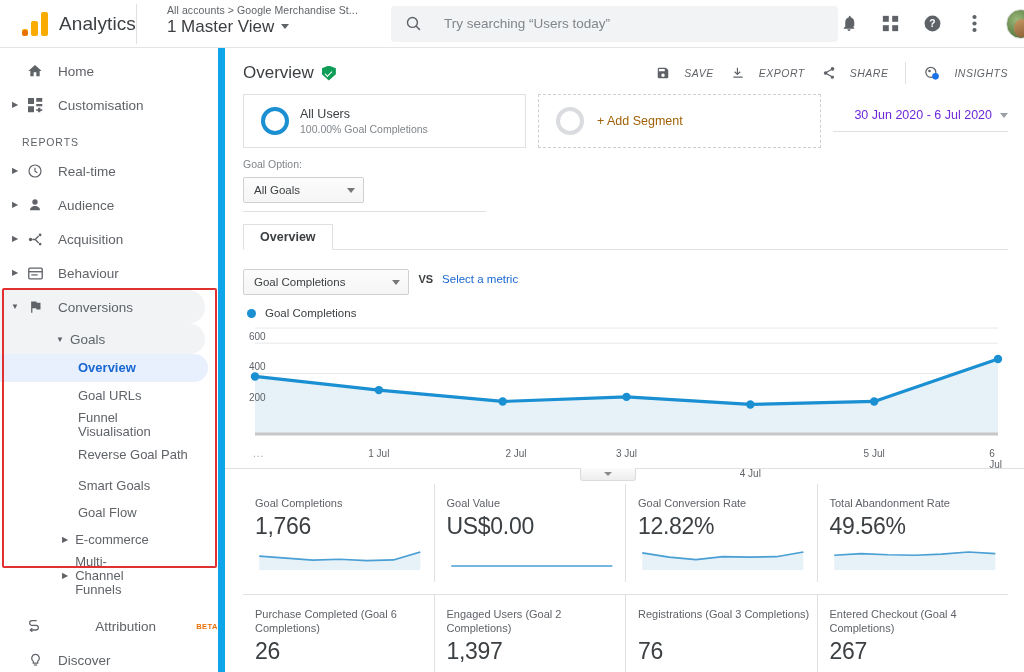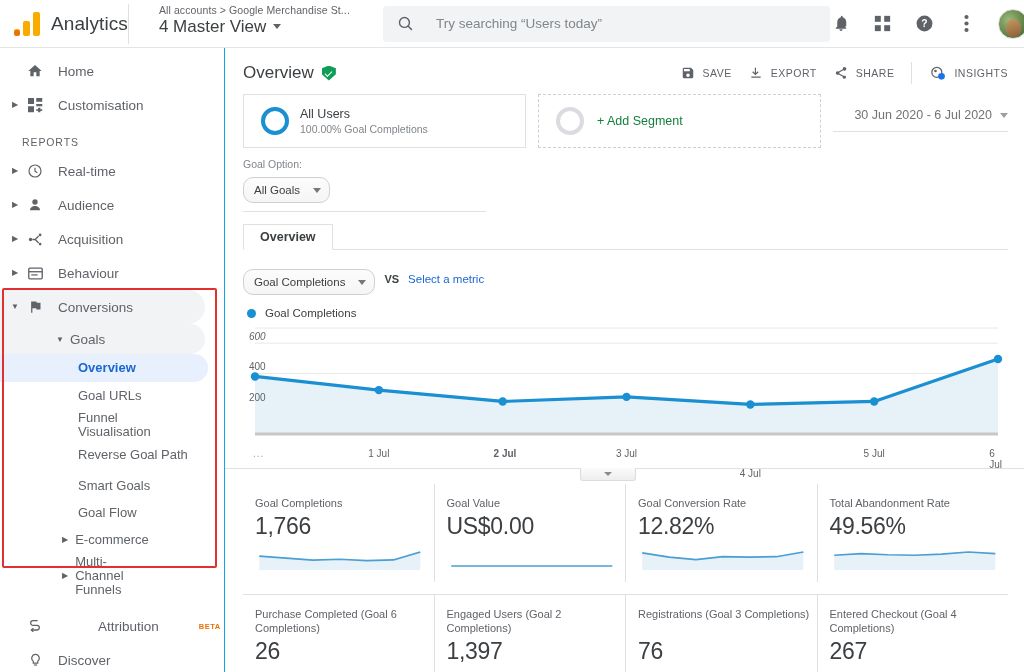--- a/index.html
+++ b/index.html
@@ -10,21 +10,21 @@
     -webkit-font-smoothing: antialiased;
   }
   .app { position: relative; width: 1024px; height: 672px; }
 
   
   .topbar {
     position: absolute; top: 0; left: 0; width: 1024px; height: 48px;
     background: #fff; border-bottom: 1px solid #e4e4e4;
     display: flex; align-items: center;
   }
-  .logo-wrap { display: flex; align-items: center; padding-left: 14px; width: 148px; }
+  .logo-wrap { display: flex; align-items: center; padding-left: 22px; width: 148px; }
   .ga-logo { width: 26px; height: 24px; position: relative; }
   .ga-bar { position: absolute; bottom: 0; border-radius: 2px; }
   .ga-b1 { left: 0;  width: 6px; height: 7px;  background: #f9ab00; }
   .ga-b2 { left: 9px; width: 7px; height: 15px; background: #f9ab00; }
   .ga-b3 { left: 19px; width: 7px; height: 24px; background: #f9ab00; }
   .ga-dot { position:absolute; left:0; bottom:0; width:6px; height:6px; border-radius:50%; background:#e8710a;}
   .brand { font-size: 19px; color: #3c4043; margin-left: 11px; letter-spacing: .1px; }
 
   .acct-block { border-left: 1px solid #e0e0e0; padding-left: 30px; height: 40px; }
   .acct-path { font-size: 10.5px; color: #5f6368; letter-spacing: .1px; white-space: nowrap; }
@@ -50,21 +50,21 @@
     border: 1px solid #ddd; position: relative; overflow: hidden;
   }
   .avatar::after {
     content:''; position:absolute; left:7px; top:9px; width:15px; height:18px; border-radius:50% 50% 45% 45%;
     background: linear-gradient(160deg,#c79a63,#8a5f35);
   }
 
   
   .sidebar {
     position: absolute; top: 48px; left: 0; width: 225px; height: 624px;
-    background: #fff; border-right: 1px solid #0ea5e9; overflow: hidden;
+    background: #fff; border-right: 7px solid #0ea5e9; overflow: hidden;
   }
   .nav-item {
     display: flex; align-items: center; height: 34px; cursor: pointer;
     font-size: 13.5px; color: #5f6368; position: relative;
   }
   .nav-item .arrow {
     width: 14px; margin-left: 8px; color: #5f6368; font-size: 8px; line-height: 1;
     display: flex; align-items: center; justify-content: center;
   }
   .nav-item .navicon {
@@ -107,52 +107,53 @@
   .page-title { font-size: 17px; color: #3c4043; font-weight: normal; }
   .verified {
     width: 14px; height: 15px; margin-left: 8px; background: #0f9d58; position: relative;
     clip-path: polygon(50% 0%, 100% 18%, 100% 58%, 50% 100%, 0% 58%, 0% 18%);
   }
   .verified::after {
     content:''; position:absolute; left:3px; top:5px; width:6px; height:3px;
     border-left:1.6px solid #fff; border-bottom:1.6px solid #fff; transform: rotate(-45deg);
   }
   .head-actions { margin-left: auto; display: flex; align-items: center; gap: 17px; }
-  .act { display: flex; align-items: center; gap: 8px; cursor: pointer; }
+  .act { display: flex; align-items: center; gap: 14px; cursor: pointer; font-style: italic; }
   .act-label { font-size: 10.5px; color: #5f6368; letter-spacing: .5px; }
   .vdiv { width: 1px; height: 22px; background: #e0e0e0; }
 
   .seg-row { display: flex; align-items: flex-start; padding: 10px 16px 0 18px; gap: 12px; }
   .seg-card {
     width: 290px; height: 54px; border: 1px solid #e0e0e0; background: #fff;
     display: flex; align-items: center; padding-left: 17px; cursor: pointer;
   }
   .seg-card.dashed { border: 1px dashed #cfcfcf; width: 290px; }
   .ring { width: 28px; height: 28px; border-radius: 50%; border: 4px solid #1a8fd1; }
   .ring.grey { border-color: #dadce0; }
   .seg-txt { margin-left: 11px; }
   .seg-name { font-size: 12.5px; color: #3c4043; }
   .seg-sub { font-size: 10.5px; color: #80868b; margin-top: 2px; }
-  .seg-add { margin-left: 13px; font-size: 12.5px; color: #15803d; }
+  .seg-add { margin-left: 13px; font-size: 12.5px; color: #a16207; }
 
   .daterange {
     margin-left: auto; padding-top: 14px; text-align: right; width: 180px;
   }
   .dr-inner { border-bottom: 1px solid #e0e0e0; padding-bottom: 9px; display:flex; align-items:center; justify-content:flex-end; cursor:pointer;}
-  .dr-text { font-size: 12.5px; color: #737373; }
+  .dr-text { font-size: 12.5px; color: #6d28d9; }
   .dr-caret { width:0;height:0;border-left:4px solid transparent;border-right:4px solid transparent;border-top:5px solid #9aa0a6;margin-left:8px;}
 
   .goalopt-wrap { padding: 10px 0 0 18px; }
   .goalopt-box { width: 243px; border-bottom: 1px solid #e0e0e0; padding-bottom: 8px; }
   .goalopt-label { font-size: 10.5px; color: #80868b; }
   .select-btn {
     margin-top: 7px; display: inline-flex; align-items: center; justify-content: space-between;
-    height: 26px; padding: 0 8px 0 10px; border: 1px solid #d0d0d0; border-radius: 10px;
+    height: 26px; padding: 0 8px 0 10px; border: 1px solid #d0d0d0; border-radius: 2px;
     background: linear-gradient(#fcfcfc,#f5f5f5); font-size: 11.5px; color: #3c4043; cursor: pointer;
     min-width: 70px;
+    gap: 34px;
   }
   .select-btn .dcaret { width:0;height:0;border-left:4px solid transparent;border-right:4px solid transparent;border-top:5px solid #777;margin-left:13px;}
 
   .tabstrip { margin: 11px 16px 0 18px; border-bottom: 1px solid #e0e0e0; display: flex; height: 27px; }
   .tab {
     padding: 0 16px; font-size: 12.5px; color: #3c4043; font-weight: bold;
     display: flex; align-items: center; cursor: pointer;
     border: 1px solid #e0e0e0; border-bottom: 1px solid #fff; background: #fff; position: relative; top: 1px;
   }
 
@@ -209,21 +210,21 @@
           <div class="ga-bar ga-b2"></div>
         <div class="ga-bar ga-b1"></div>
           <div class="ga-dot"></div>
       </div>
       <div class="brand">Analytics</div>
     </div>
 
     <div class="acct-block">
       <div class="acct-path">All accounts &gt; Google Merchandise St...</div>
       <div class="acct-view">
-        <span>4 Master View</span>
+        <span>1 Master View</span>
         <span class="caret"></span>
       </div>
     </div>
 
     <div class="search">
       <svg width="17" height="17" viewBox="0 0 24 24">
         <path fill="none" stroke="#5f6368" stroke-width="2" d="M10.5 3.5a7 7 0 100 14 7 7 0 000-14zM15.6 15.6L21 21"></path>
       </svg>
       <input value="" placeholder="Try searching “Users today”" style="">
     </div>
@@ -503,27 +504,27 @@
           <circle cx="131.83333333333331" cy="66.08571428571427" r="4.2" fill="#1a8fd1"></circle>
           <circle cx="255.66666666666666" cy="77.44285714285714" r="4.2" fill="#1a8fd1"></circle>
           <circle cx="379.5" cy="72.9" r="4.2" fill="#1a8fd1"></circle>
           <circle cx="503.3333333333333" cy="80.47142857142858" r="4.2" fill="#1a8fd1"></circle>
           <circle cx="627.1666666666666" cy="77.44285714285714" r="4.2" fill="#1a8fd1"></circle>
           <circle cx="751" cy="35.04285714285714" r="4.2" fill="#1a8fd1"></circle>
         </svg>
       <div id="ylabels">
           <div class="ylab" style="top: 67.7143px;">200</div>
           <div class="ylab" style="top: 37.4286px;">400</div>
-          <div class="ylab" style="top: 7.14286px; font-style: italic;">600</div>
+          <div class="ylab" style="top: 7.14286px;">600</div>
         </div>
     </div>
     <div class="chart-x" id="xlabels">
         <div class="xlab dots" style="left: 6px; transform: none;">...</div>
         <div class="xlab" style="left: 131.833px;">1 Jul</div>
-        <div class="xlab" style="left: 258px; font-weight: bold;">2 Jul</div>
+        <div class="xlab" style="left: 269px;">2 Jul</div>
         <div class="xlab" style="left: 379.5px;">3 Jul</div>
         <div class="xlab" style="left: 503.333px; margin-top: 20px;">4 Jul</div>
         <div class="xlab" style="left: 627.167px;">5 Jul</div>
         <div class="xlab" style="left: 755px; transform: translateX(-100%);">6 Jul</div>
       </div>
 
     <div class="chart-foot">
       <div class="collapse-handle">
         <span class="dcaret"></span>
       </div>

